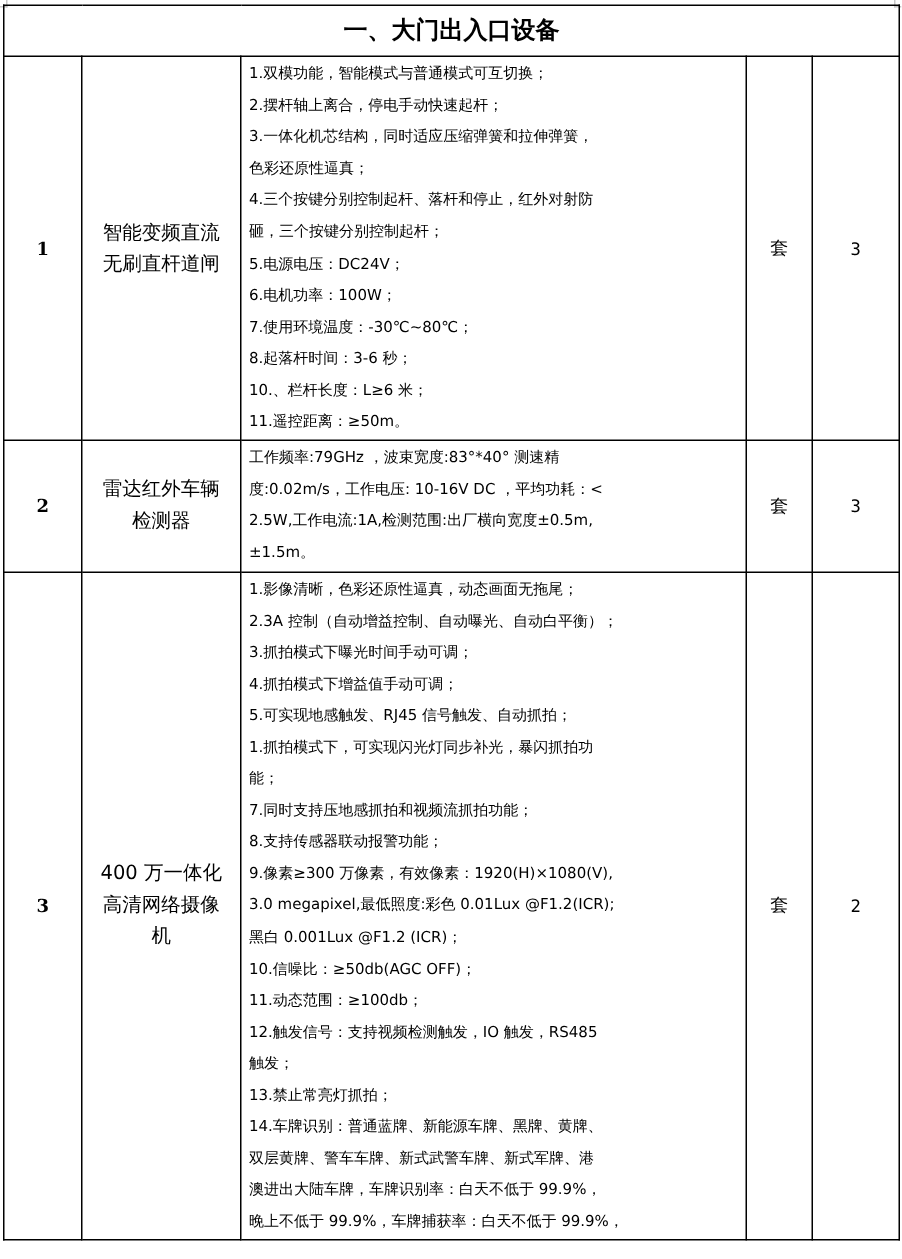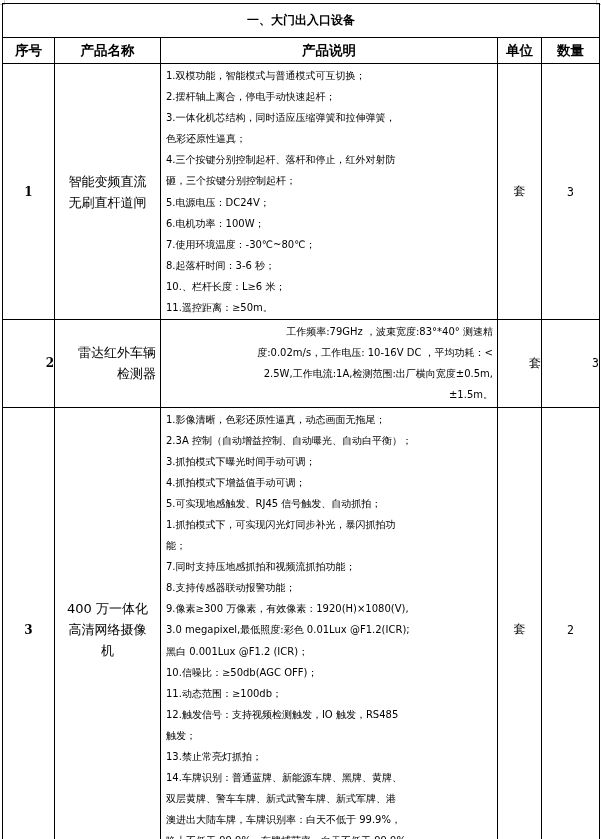--- a/index.html
+++ b/index.html
@@ -43,21 +43,21 @@
   }
   table.spec td, table.spec th {
     border: 1px solid #000;
     padding: 0;
     vertical-align: middle;
   }
   .title-cell {
     height: 33px;
     text-align: center;
     font-weight: bold;
-    font-size: 12px;
+    font-size: 16px;
   }
   .hdr th {
     height: 25px;
     font-weight: bold;
     font-size: 13.5px;
     text-align: center;
   }
   .seq {
     text-align: center;
     font-weight: bold;
@@ -77,47 +77,40 @@
     vertical-align: top !important;
     word-break: break-all;
   }
   .desc .line { display: block; white-space: nowrap; overflow: hidden; }
   .unit, .qty {
     text-align: center;
     font-size: 12px;
   }
   .qty { font-family: "DejaVu Sans Mono", "Liberation Mono", monospace; font-size: 11.5px; }
   .row1 td { height: 249px; }
-  .row2 td { height: 84px; text-align: right; }
+  .row2 td { height: 84px; }
   .row3 td { height: 438px; }
 </style>
 </head>
 <body>
 
 <div class="page-corner"></div>
 <div class="page-corner-r"></div>
 
 <table class="spec">
   <colgroup>
     <col style="width:52px">
     <col style="width:106px">
     <col style="width:337px">
     <col style="width:44px">
     <col style="width:58px">
   </colgroup>
   <tbody>
       <tr>
     <td colspan="5" class="title-cell">一、大门出入口设备</td>
-  </tr>
-  <tr class="hdr">
-    <th>序号</th>
-    <th>产品名称</th>
-    <th>产品说明</th>
-    <th>单位</th>
-    <th>数量</th>
   </tr>
 
   <tr class="row1">
     <td class="seq">1</td>
     <td class="name">
       <span style="display:block">智能变频直流</span>
       <span style="display:block">无刷直杆道闸</span>
     </td>
     <td class="desc">
       <span class="line">1.双模功能，智能模式与普通模式可互切换；</span>

